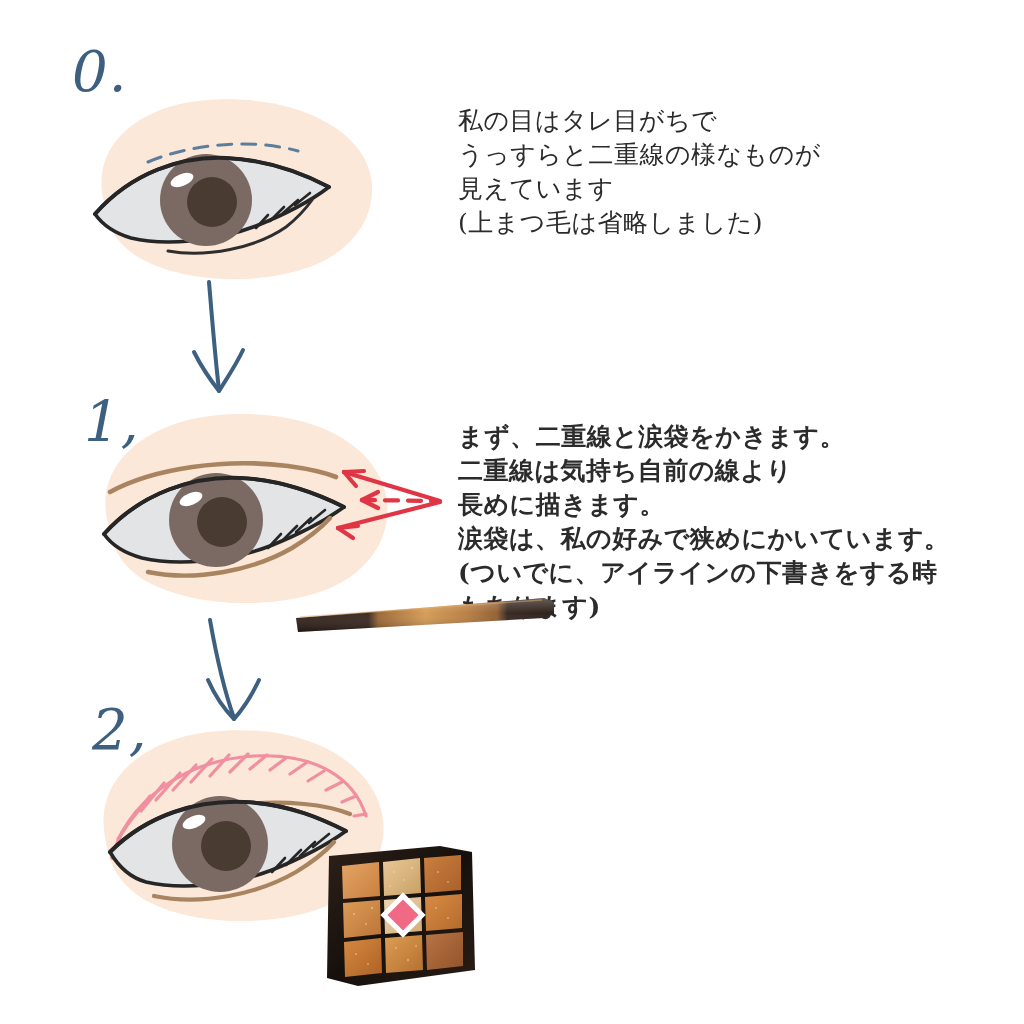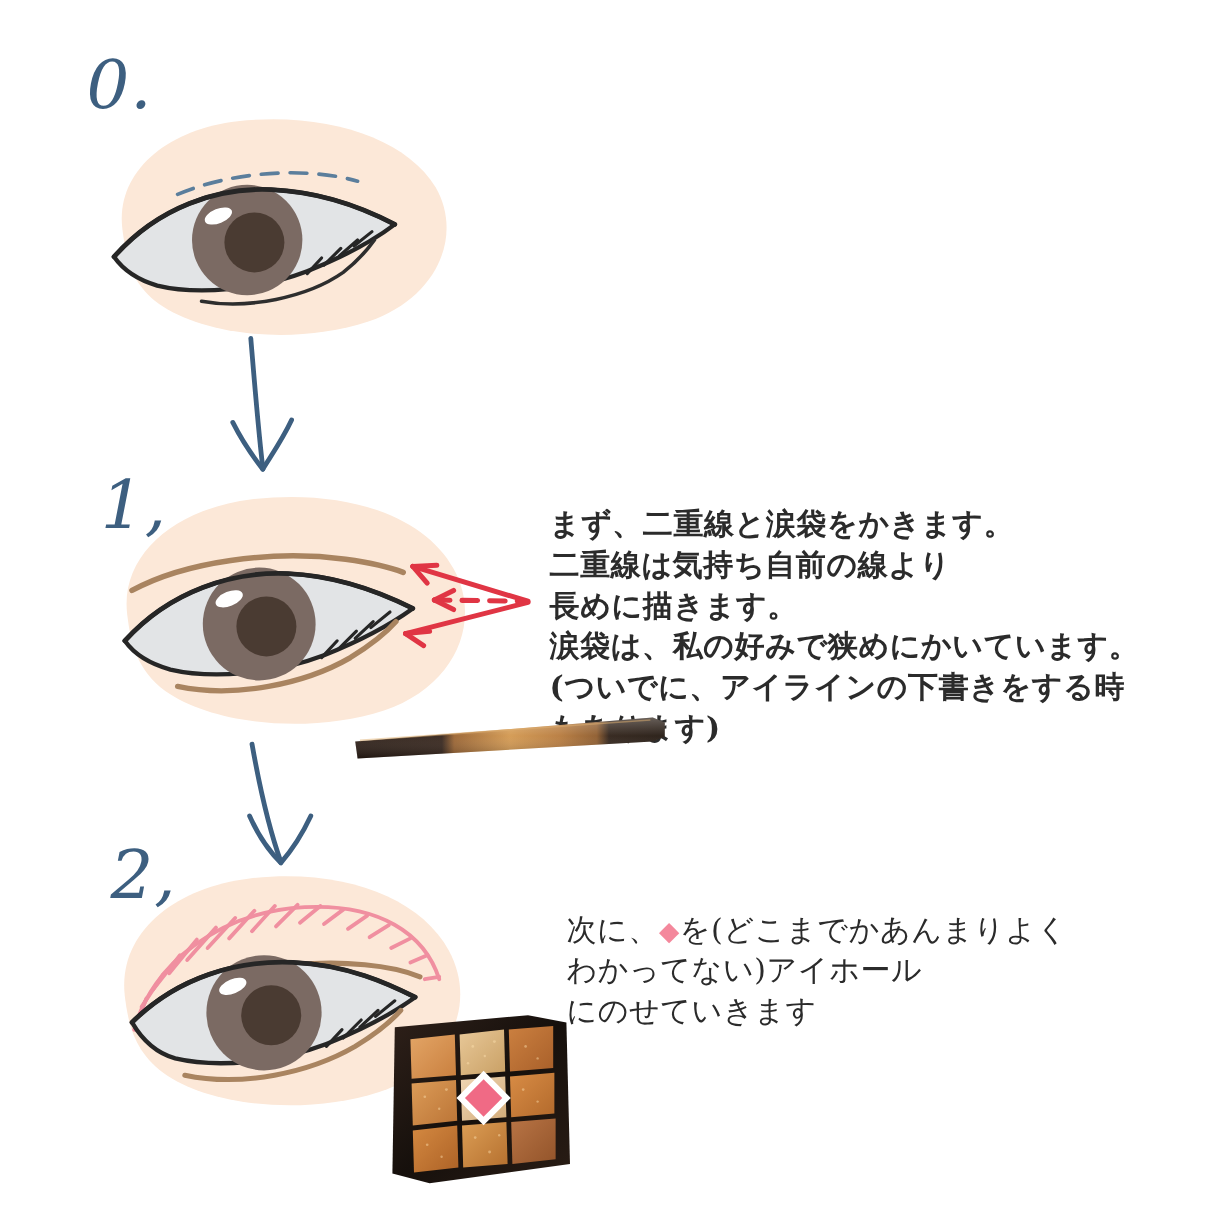--- a/index.html
+++ b/index.html
@@ -89,20 +89,24 @@
 
       <g fill="none" stroke="#262626" stroke-width="2.6" stroke-linecap="round">
         <path d="M170,140 L182,127"></path>
         <path d="M184,133 L198,119"></path>
         <path d="M197,125 L212,112"></path>
         <path d="M209,117 L224,105"></path>
       </g>
     </svg>
   </div>
 
+  <div class="note" style="left:458px; top:104px;">私の目はタレ目がちで
+うっすらと二重線の様なものが
+見えています
+(上まつ毛は省略しました)</div>
 
   <div class="flow-arrow" style="left:172px; top:278px;">
     <svg width="100" height="120" viewBox="0 0 100 120" xmlns="http://www.w3.org/2000/svg">
       <path d="M37,4 C40,40 43,78 47,112" fill="none" stroke="#3d5f80" stroke-width="4" stroke-linecap="round"></path>
       <path d="M22,74 C30,90 40,104 47,113" fill="none" stroke="#3d5f80" stroke-width="4" stroke-linecap="round"></path>
       <path d="M71,72 C63,89 53,103 47,113" fill="none" stroke="#3d5f80" stroke-width="4" stroke-linecap="round"></path>
     </svg>
   </div>
 
   <div class="step-num" style="left:84px; top:394px;">1,</div>
@@ -219,23 +223,20 @@
       <path d="M62,184 C110,194 166,182 204,160 C222,149 234,139 242,130" fill="none" stroke="#a98460" stroke-width="4.2" stroke-linecap="round"></path>
       <g fill="none" stroke="#262626" stroke-width="2.6" stroke-linecap="round">
         <path d="M180,160 L193,146"></path>
         <path d="M194,153 L209,138"></path>
         <path d="M208,144 L223,130"></path>
         <path d="M221,135 L237,122"></path>
       </g>
     </svg>
   </div>
 
-  <div class="note" style="left:472px; top:758px;"><span>次に、</span><span class="diamond">◆</span><span>を(どこまでかあんまりよく
-わかってない)アイホール
-にのせていきます</span></div>
 
   <div class="product" style="left:322px; top:842px;">
     <svg width="160" height="150" viewBox="0 0 160 150" xmlns="http://www.w3.org/2000/svg">
       <defs>
         <linearGradient id="caseG" x1="0" y1="0" x2="1" y2="1">
           <stop offset="0%" stop-color="#2e2019"></stop>
           <stop offset="50%" stop-color="#16100c"></stop>
           <stop offset="100%" stop-color="#2a1d15"></stop>
         </linearGradient>
         <linearGradient id="pan0" x1="0" y1="0" x2="1" y2="1">

